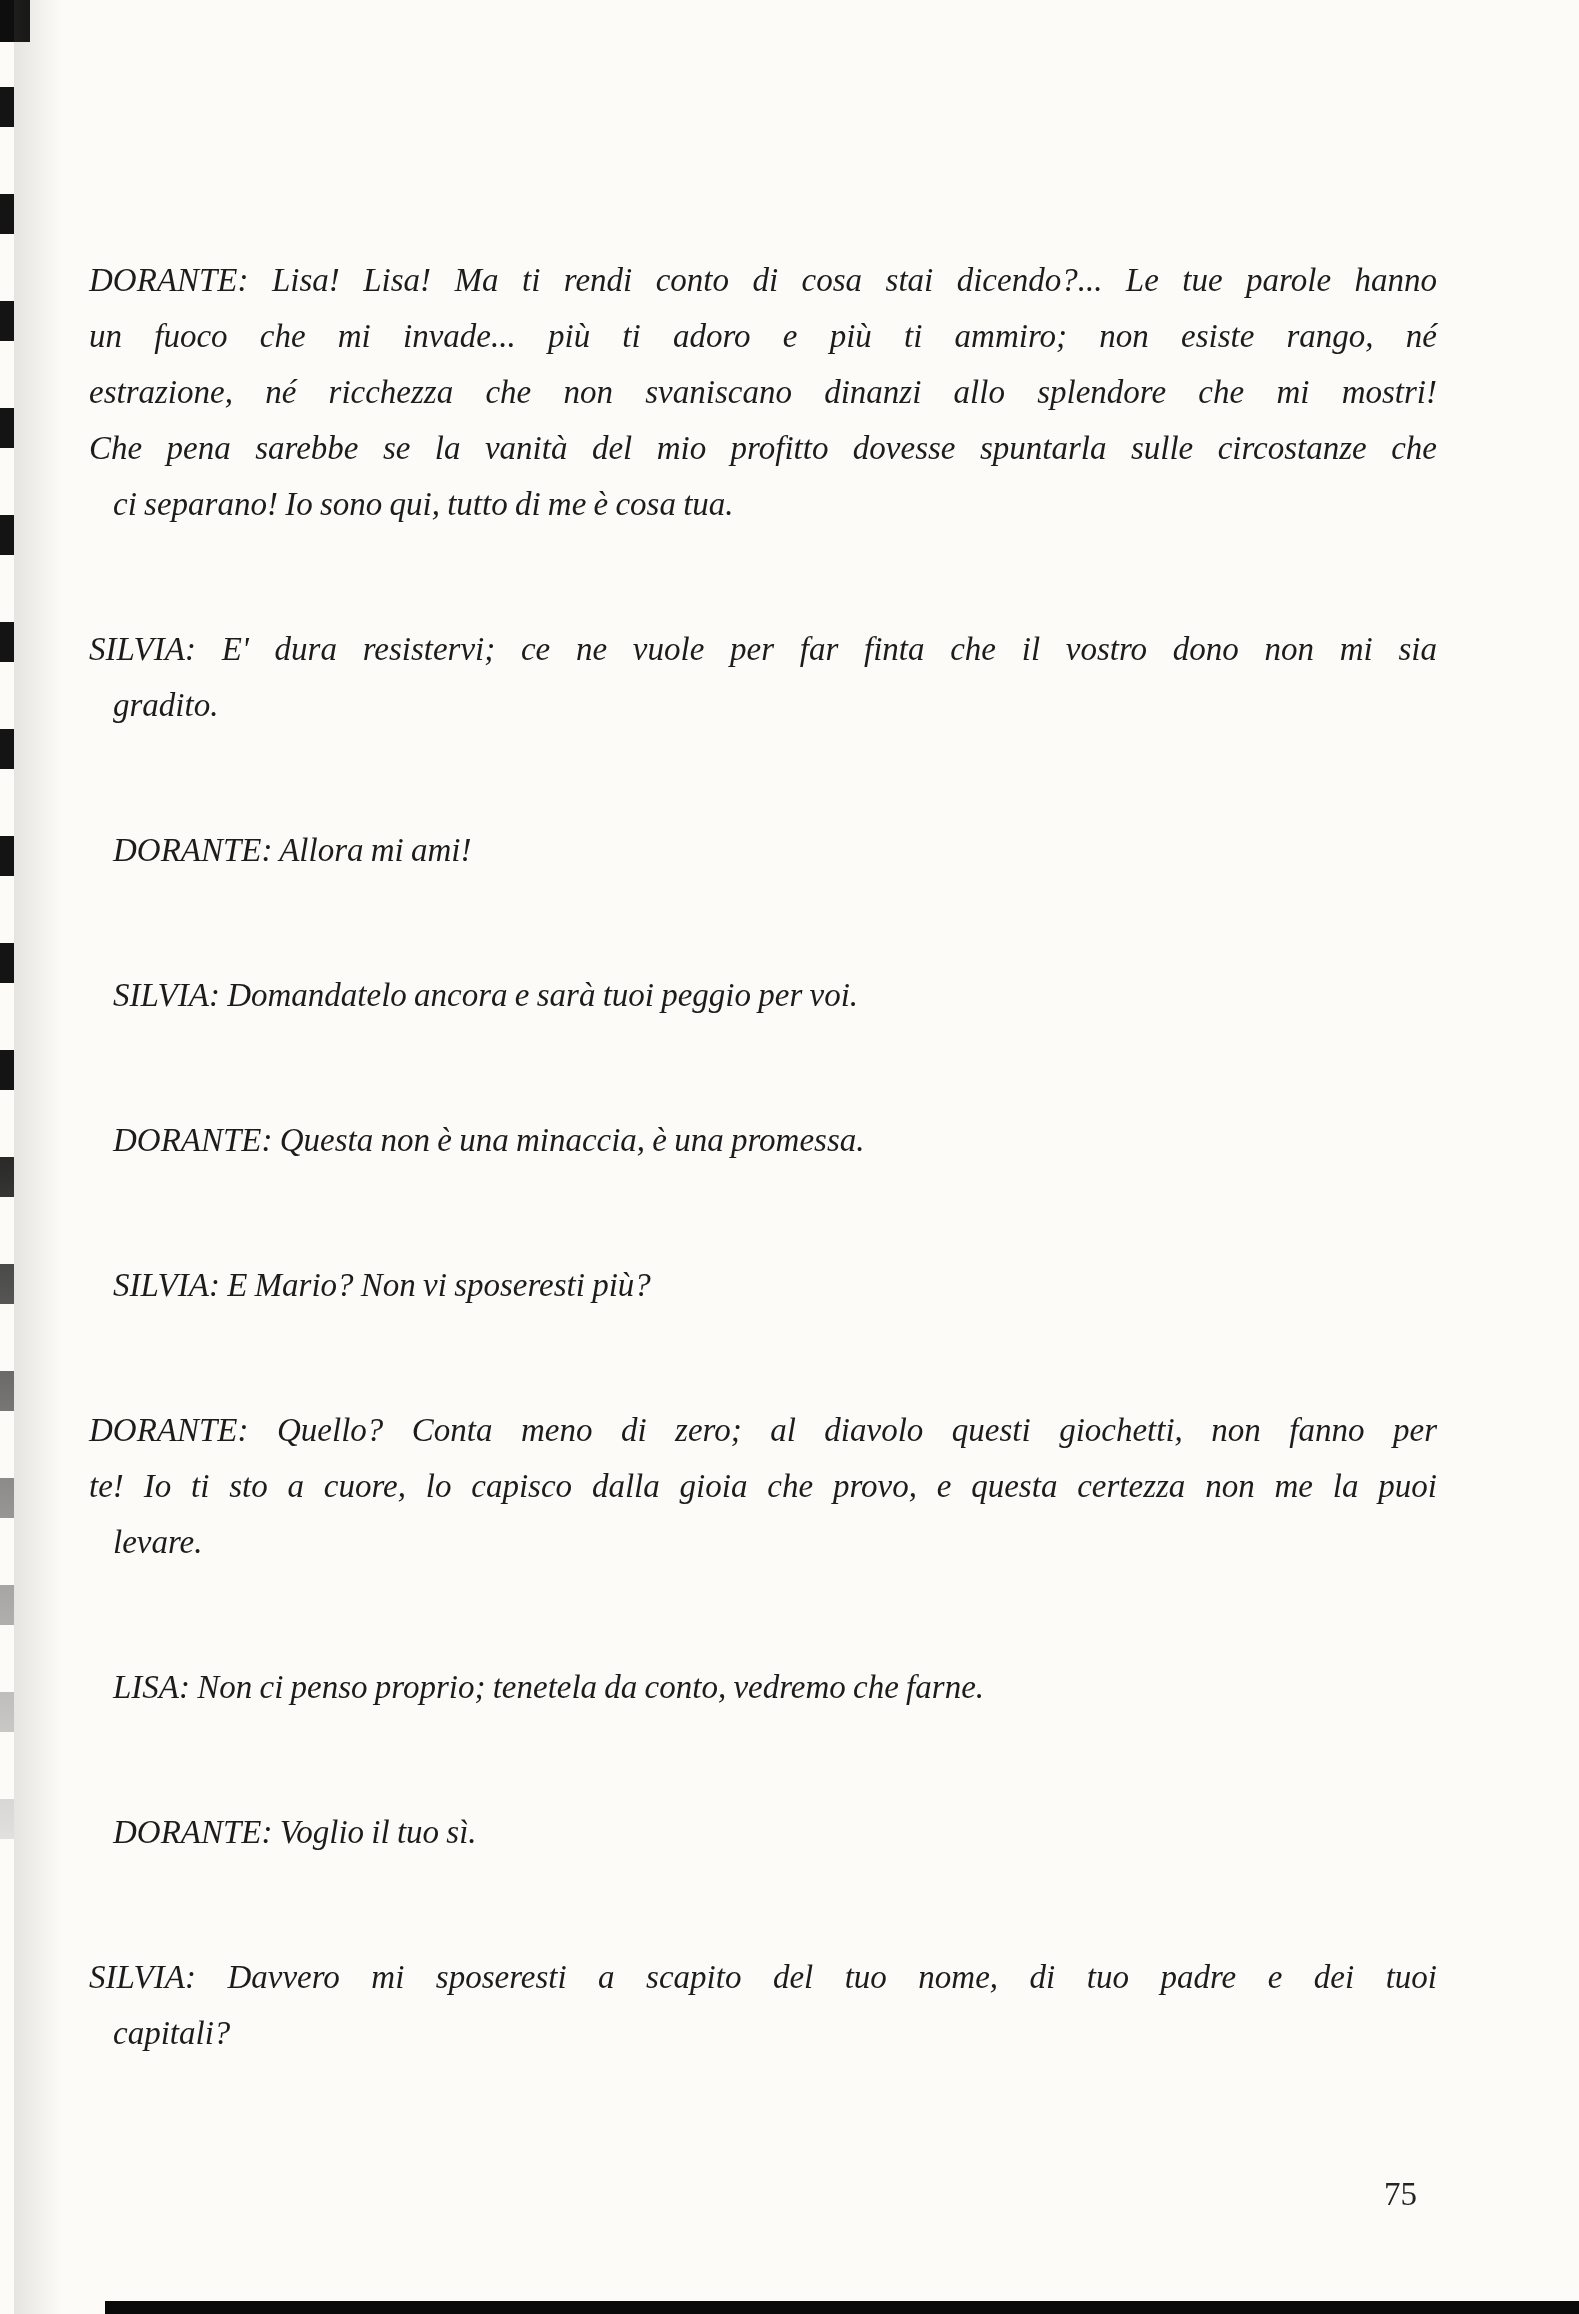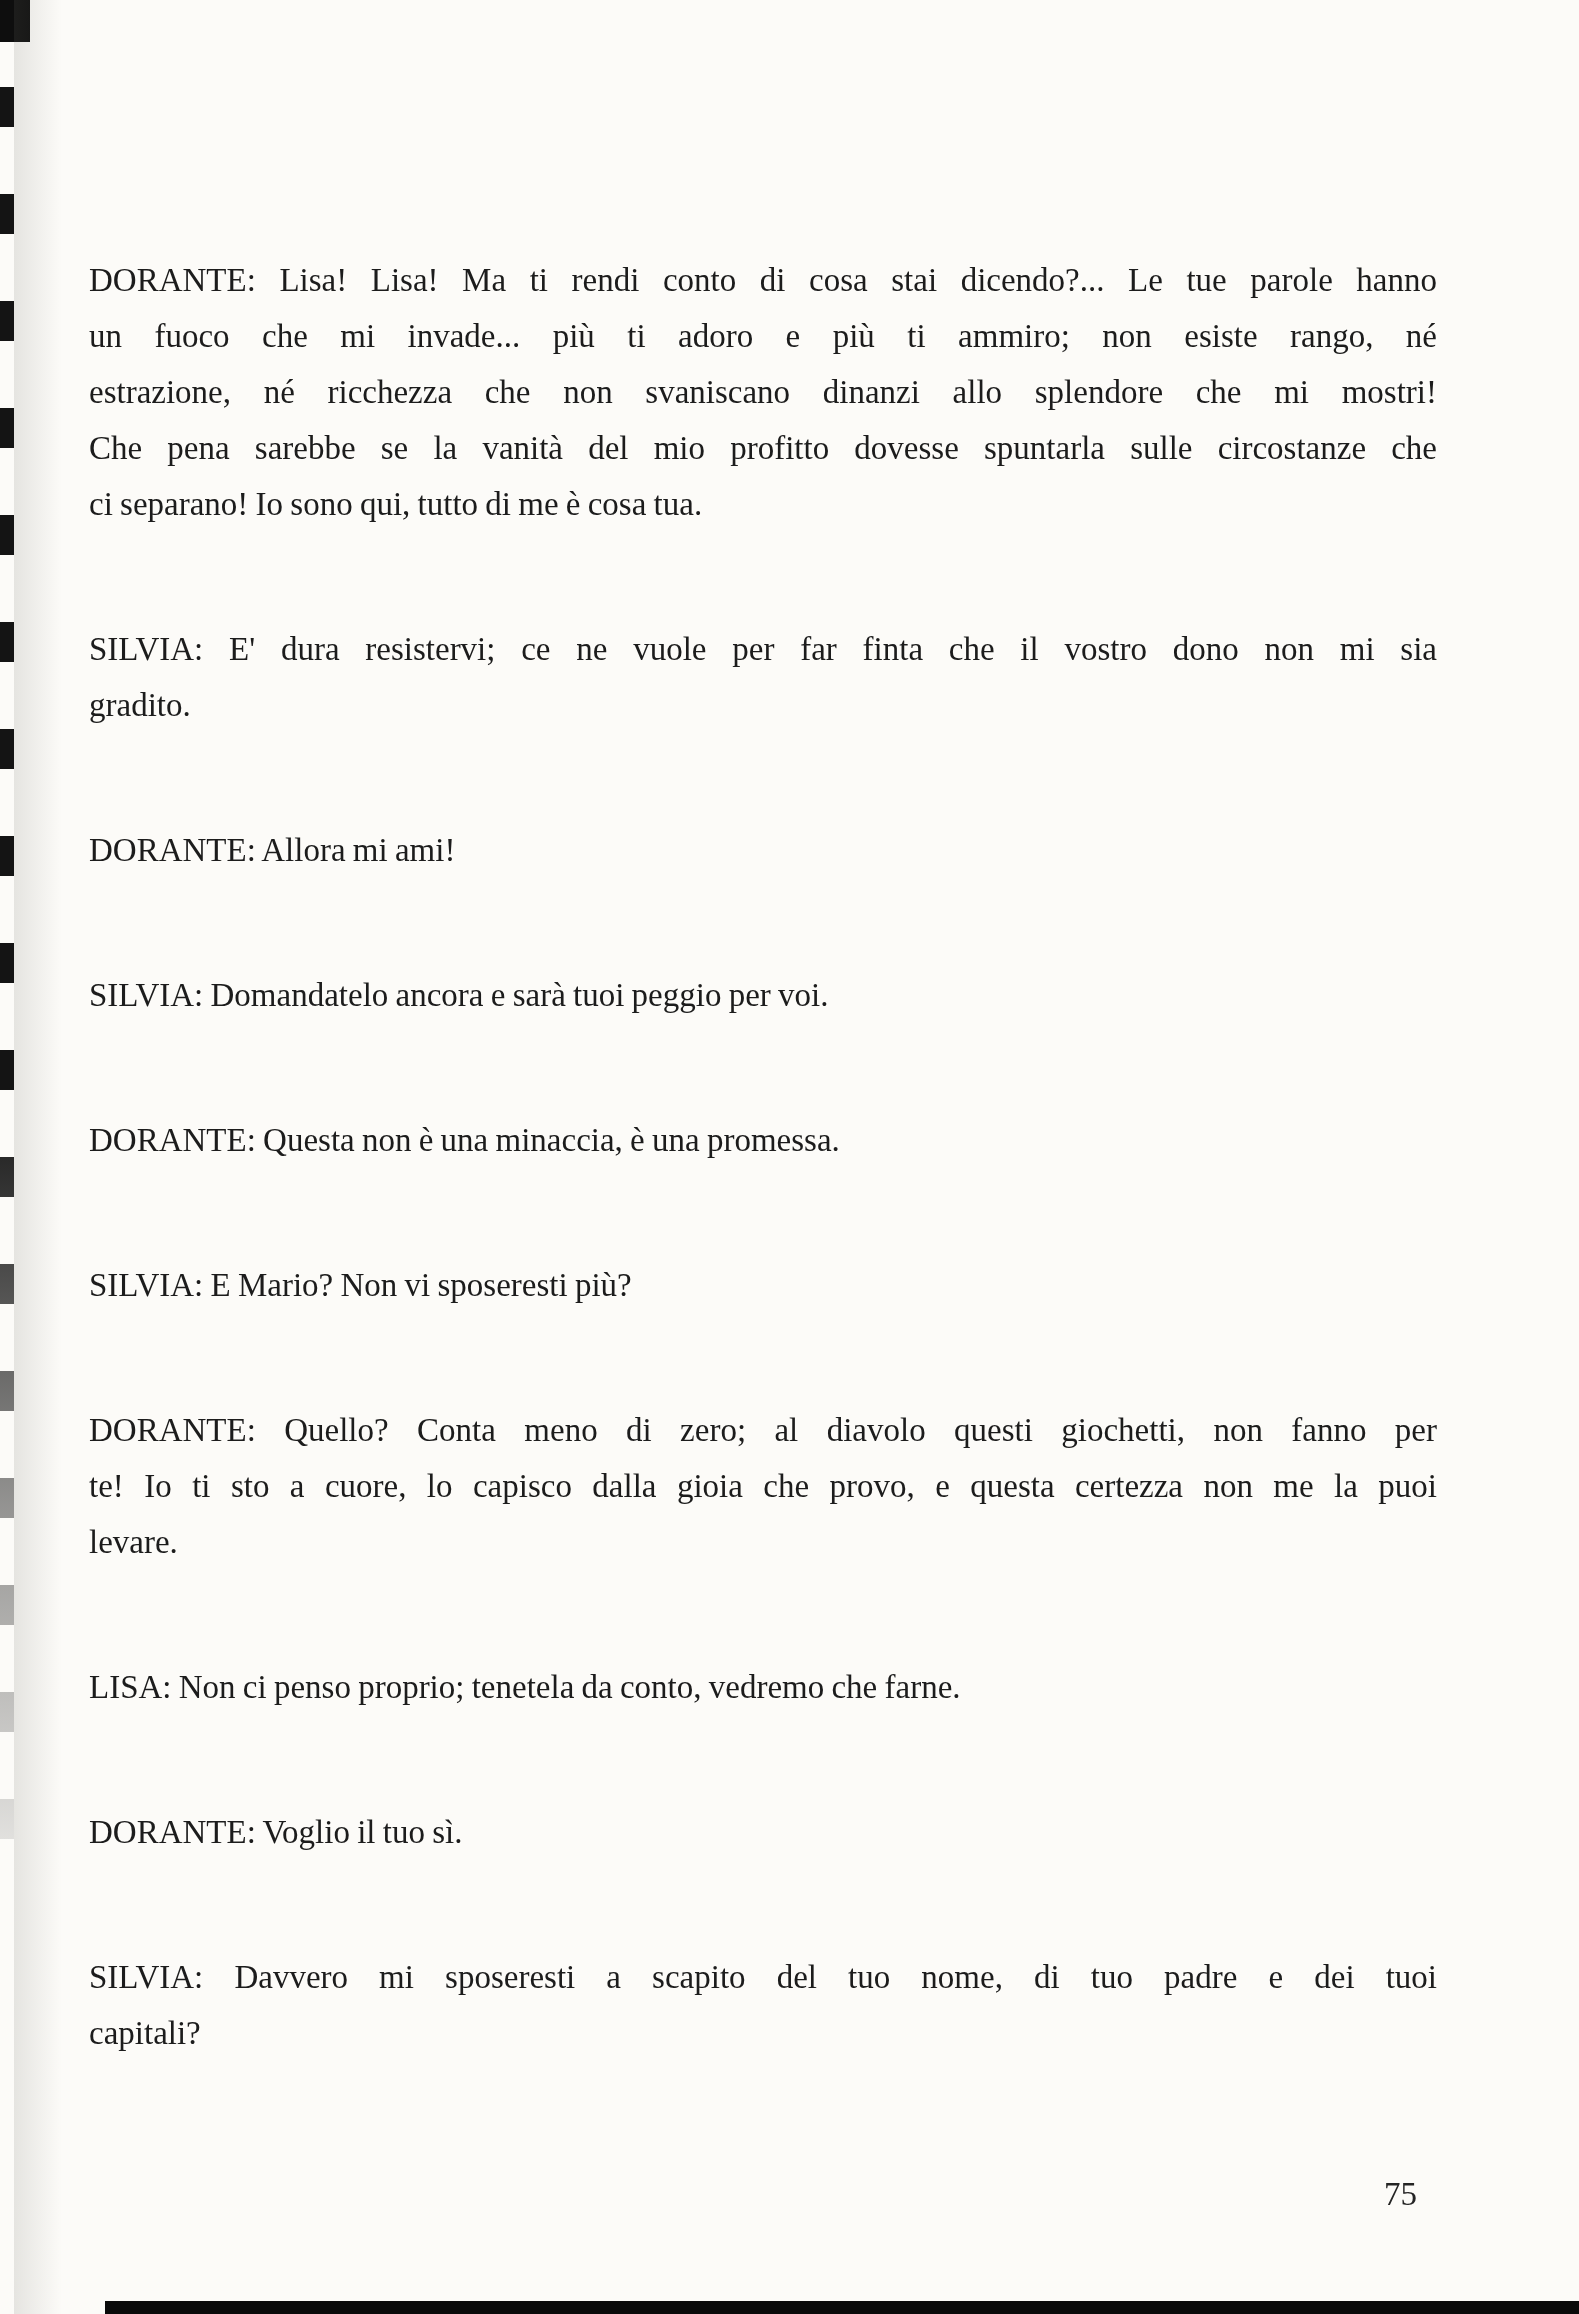--- a/index.html
+++ b/index.html
@@ -56,34 +56,36 @@
     height: 14px;
     background: #0a0a0a;
   }
 
   
   .text-block {
     position: absolute;
     left: 89px;
     top: 252px;
     width: 1348px;
+    font-style: italic;
   }
   .para {
     margin: 0 0 89px 0;
     font-size: 33px;
     line-height: 56px;
     word-spacing: -1px;
   }
   .tline {
     display: block;
     text-align: justify;
     text-align-last: justify;
   }
   .tline:last-child {
     text-align-last: left;
+    margin-left: 24px;
   }
 
   .pagenum {
     position: absolute;
     left: 1384px;
     top: 2174px;
     font-size: 33px;
     line-height: 40px;
     color: #242424;
   }

